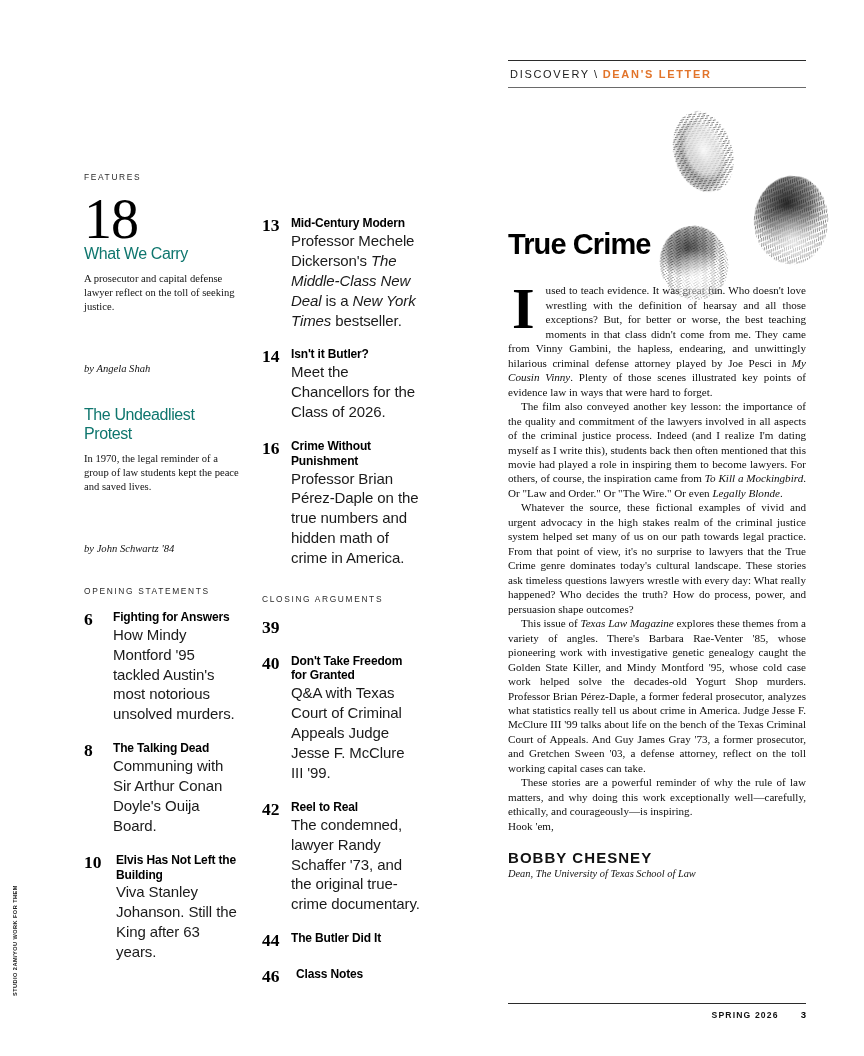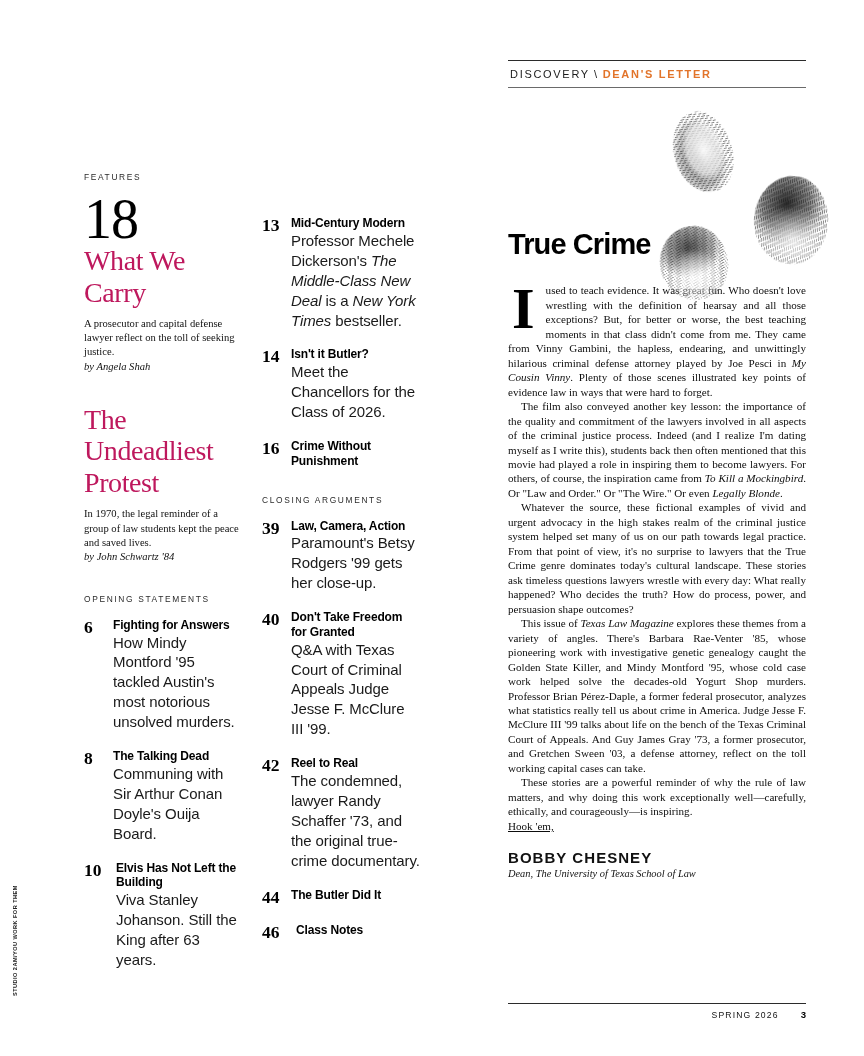--- a/index.html
+++ b/index.html
@@ -47,40 +47,40 @@
   .feature-num {
     font-family: "Liberation Serif", serif;
     font-size: 56px;
     line-height: 0.84;
     font-weight: 400;
     letter-spacing: -1px;
     color: #000;
     margin-bottom: 2px;
   }
   .feature-title {
-    font-size: 28px;
+    font-size: 16px;
     line-height: 1.13;
     font-weight: 300;
     letter-spacing: -0.4px;
-    color: #be185d;
+    color: #0f766e;
     margin-bottom: 9px;
-    font-family: Liberation Serif, serif;
   }
   .feature-desc {
     font-family: "Liberation Serif", serif;
     font-size: 10.6px;
     line-height: 1.33;
     color: #111;
   }
   .feature-byline {
     font-family: "Liberation Serif", serif;
     font-size: 10.6px;
     line-height: 1.33;
     font-style: italic;
     color: #111;
+    margin-top: 48px;
   }
 
   
   .toc-entry { display: flex; margin-bottom: 17px; }
   .toc-num {
     font-family: "Liberation Serif", serif;
     font-size: 17.5px;
     line-height: 1.06;
     font-weight: 700;
     color: #000;
@@ -178,21 +178,21 @@
   .body-copy i { font-style: italic; }
   .dropcap {
     float: left;
     font-family: "Liberation Serif", serif;
     font-size: 58px;
     line-height: 0.78;
     font-weight: 700;
     padding: 3px 11px 0 4px;
     color: #000;
   }
-  .signoff { margin-top: 13px; text-decoration: underline; }
+  .signoff { margin-top: 13px; }
   .sig-name {
     margin-top: 16px;
     font-size: 15px;
     font-weight: 700;
     letter-spacing: 1.05px;
     color: #111;
   }
   .sig-role {
     font-family: "Liberation Serif", serif;
     font-size: 10.4px;
@@ -204,21 +204,21 @@
   
   .footer {
     position: absolute;
     left: 508px; bottom: 36px; width: 298px;
   }
   .footer-rule { height: 1.2px; background: #2b2b2b; margin-bottom: 5px; }
   .footer-row {
     display: flex; justify-content: flex-end; align-items: baseline;
   }
   .footer-issue {
-    font-size: 8.6px; letter-spacing: 1.15px; font-weight: 400; color: #111;
+    font-size: 8.6px; letter-spacing: 1.15px; font-weight: 700; color: #111;
   }
   .footer-page {
     font-size: 9.6px; font-weight: 700; color: #000; margin-left: 22px;
   }
 </style>
 </head>
 <body>
 
 <div class="page">
 
@@ -284,31 +284,28 @@
       <div class="toc-body">
         <div class="toc-title">Isn't it Butler?</div>
         <div class="toc-desc">Meet the Chancellors for the Class of 2026.</div>
       </div>
     </div>
 
     <div class="toc-entry">
       <div class="toc-num">16</div>
       <div class="toc-body">
         <div class="toc-title">Crime Without Punishment</div>
+        <div class="toc-desc">Professor Brian Pérez-Daple on the true numbers and hidden math of crime in America.</div>
       </div>
     </div>
 
     <div class="kicker" style="margin-top:26px;">CLOSING ARGUMENTS</div>
 
     <div class="toc-entry">
       <div class="toc-num">39</div>
-      <div class="toc-body">
-        <div class="toc-title">Law, Camera, Action</div>
-        <div class="toc-desc">Paramount's Betsy Rodgers '99 gets her close-up.</div>
-      </div>
     </div>
 
     <div class="toc-entry">
       <div class="toc-num">40</div>
       <div class="toc-body">
         <div class="toc-title">Don't Take Freedom for Granted</div>
         <div class="toc-desc">Q&amp;A with Texas Court of Criminal Appeals Judge Jesse F. McClure III '99.</div>
       </div>
     </div>
 

